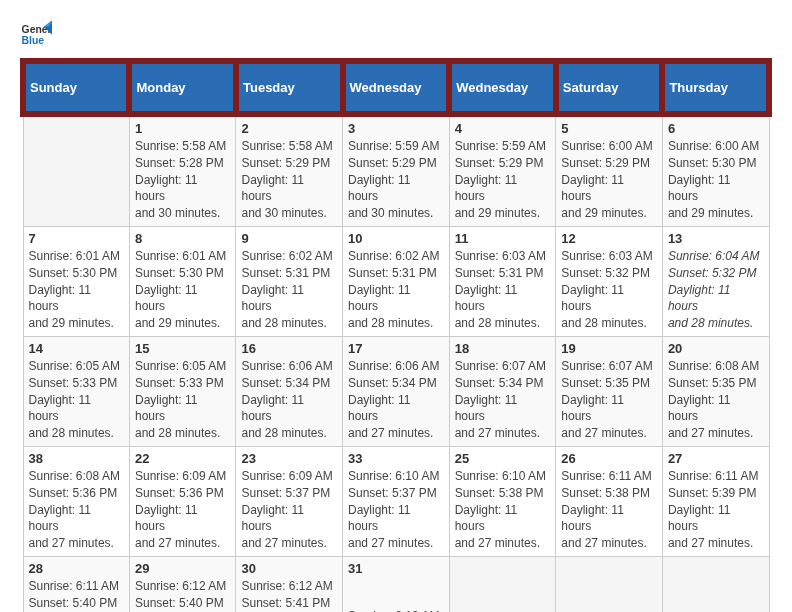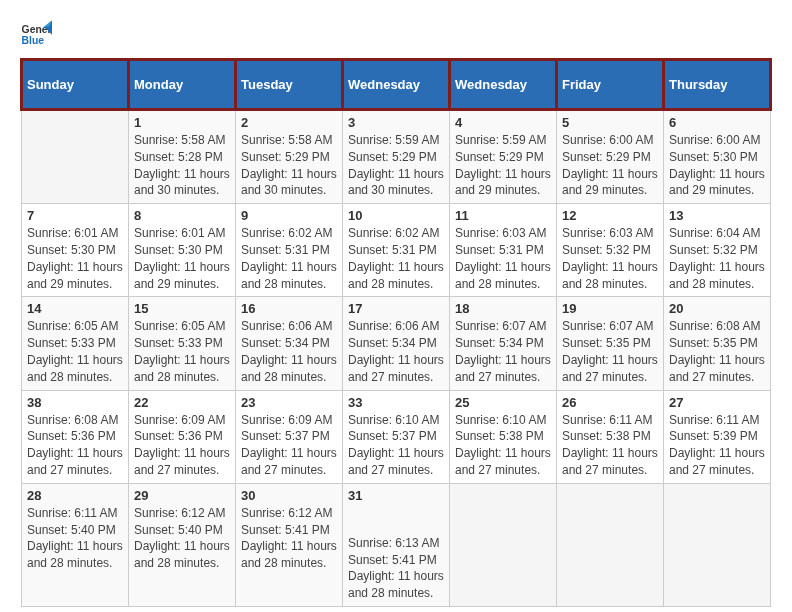--- a/index.html
+++ b/index.html
@@ -44,21 +44,21 @@
     }
     thead tr {
       background: #2a6db5;
       color: white;
     }
     thead th {
       padding: 16px 4px;
       text-align: left;
       font-size: 13px;
       font-weight: bold;
-      border: 3px solid #7f1d1d;
+      border: 6px solid #7f1d1d;
       margin-top: 24px;
     }
     tbody tr {
       vertical-align: top;
     }
     tbody td {
       border: 1px solid #ccc;
       padding: 4px 5px;
       min-height: 70px;
       height: 80px;
@@ -109,21 +109,21 @@
 </div>
 
 <table>
   <thead>
     <tr>
     <th>Sunday</th>
         <th>Monday</th>
         <th>Tuesday</th>
         <th>Wednesday</th>
         <th>Wednesday</th>
-        <th>Friday</th>
+        <th>Saturday</th>
         <th>Thursday</th>
       </tr>
   </thead>
   <tbody id="calendar-body">
   <tr>
         <td class="empty-cell"></td>
         <td>
           <span class="day-number">1</span>
           <div class="day-info" style="white-space: pre-line;">Sunrise: 5:58 AM
 Sunset: 5:28 PM
@@ -204,21 +204,21 @@
         </td>
         <td>
           <span class="day-number">12</span>
           <div class="day-info" style="white-space: pre-line;">Sunrise: 6:03 AM
 Sunset: 5:32 PM
 Daylight: 11 hours
 and 28 minutes.</div>
         </td>
         <td>
           <span class="day-number">13</span>
-          <div class="day-info" style="white-space: pre-line;">Sunrise: 6:04 AM
+          <div class="day-info" style="white-space: pre-line; font-style: italic;">Sunrise: 6:04 AM
 Sunset: 5:32 PM
 Daylight: 11 hours
 and 28 minutes.</div>
         </td>
       </tr>
       <tr>
         <td>
           <span class="day-number">14</span>
           <div class="day-info" style="white-space: pre-line;">Sunrise: 6:05 AM
 Sunset: 5:33 PM

